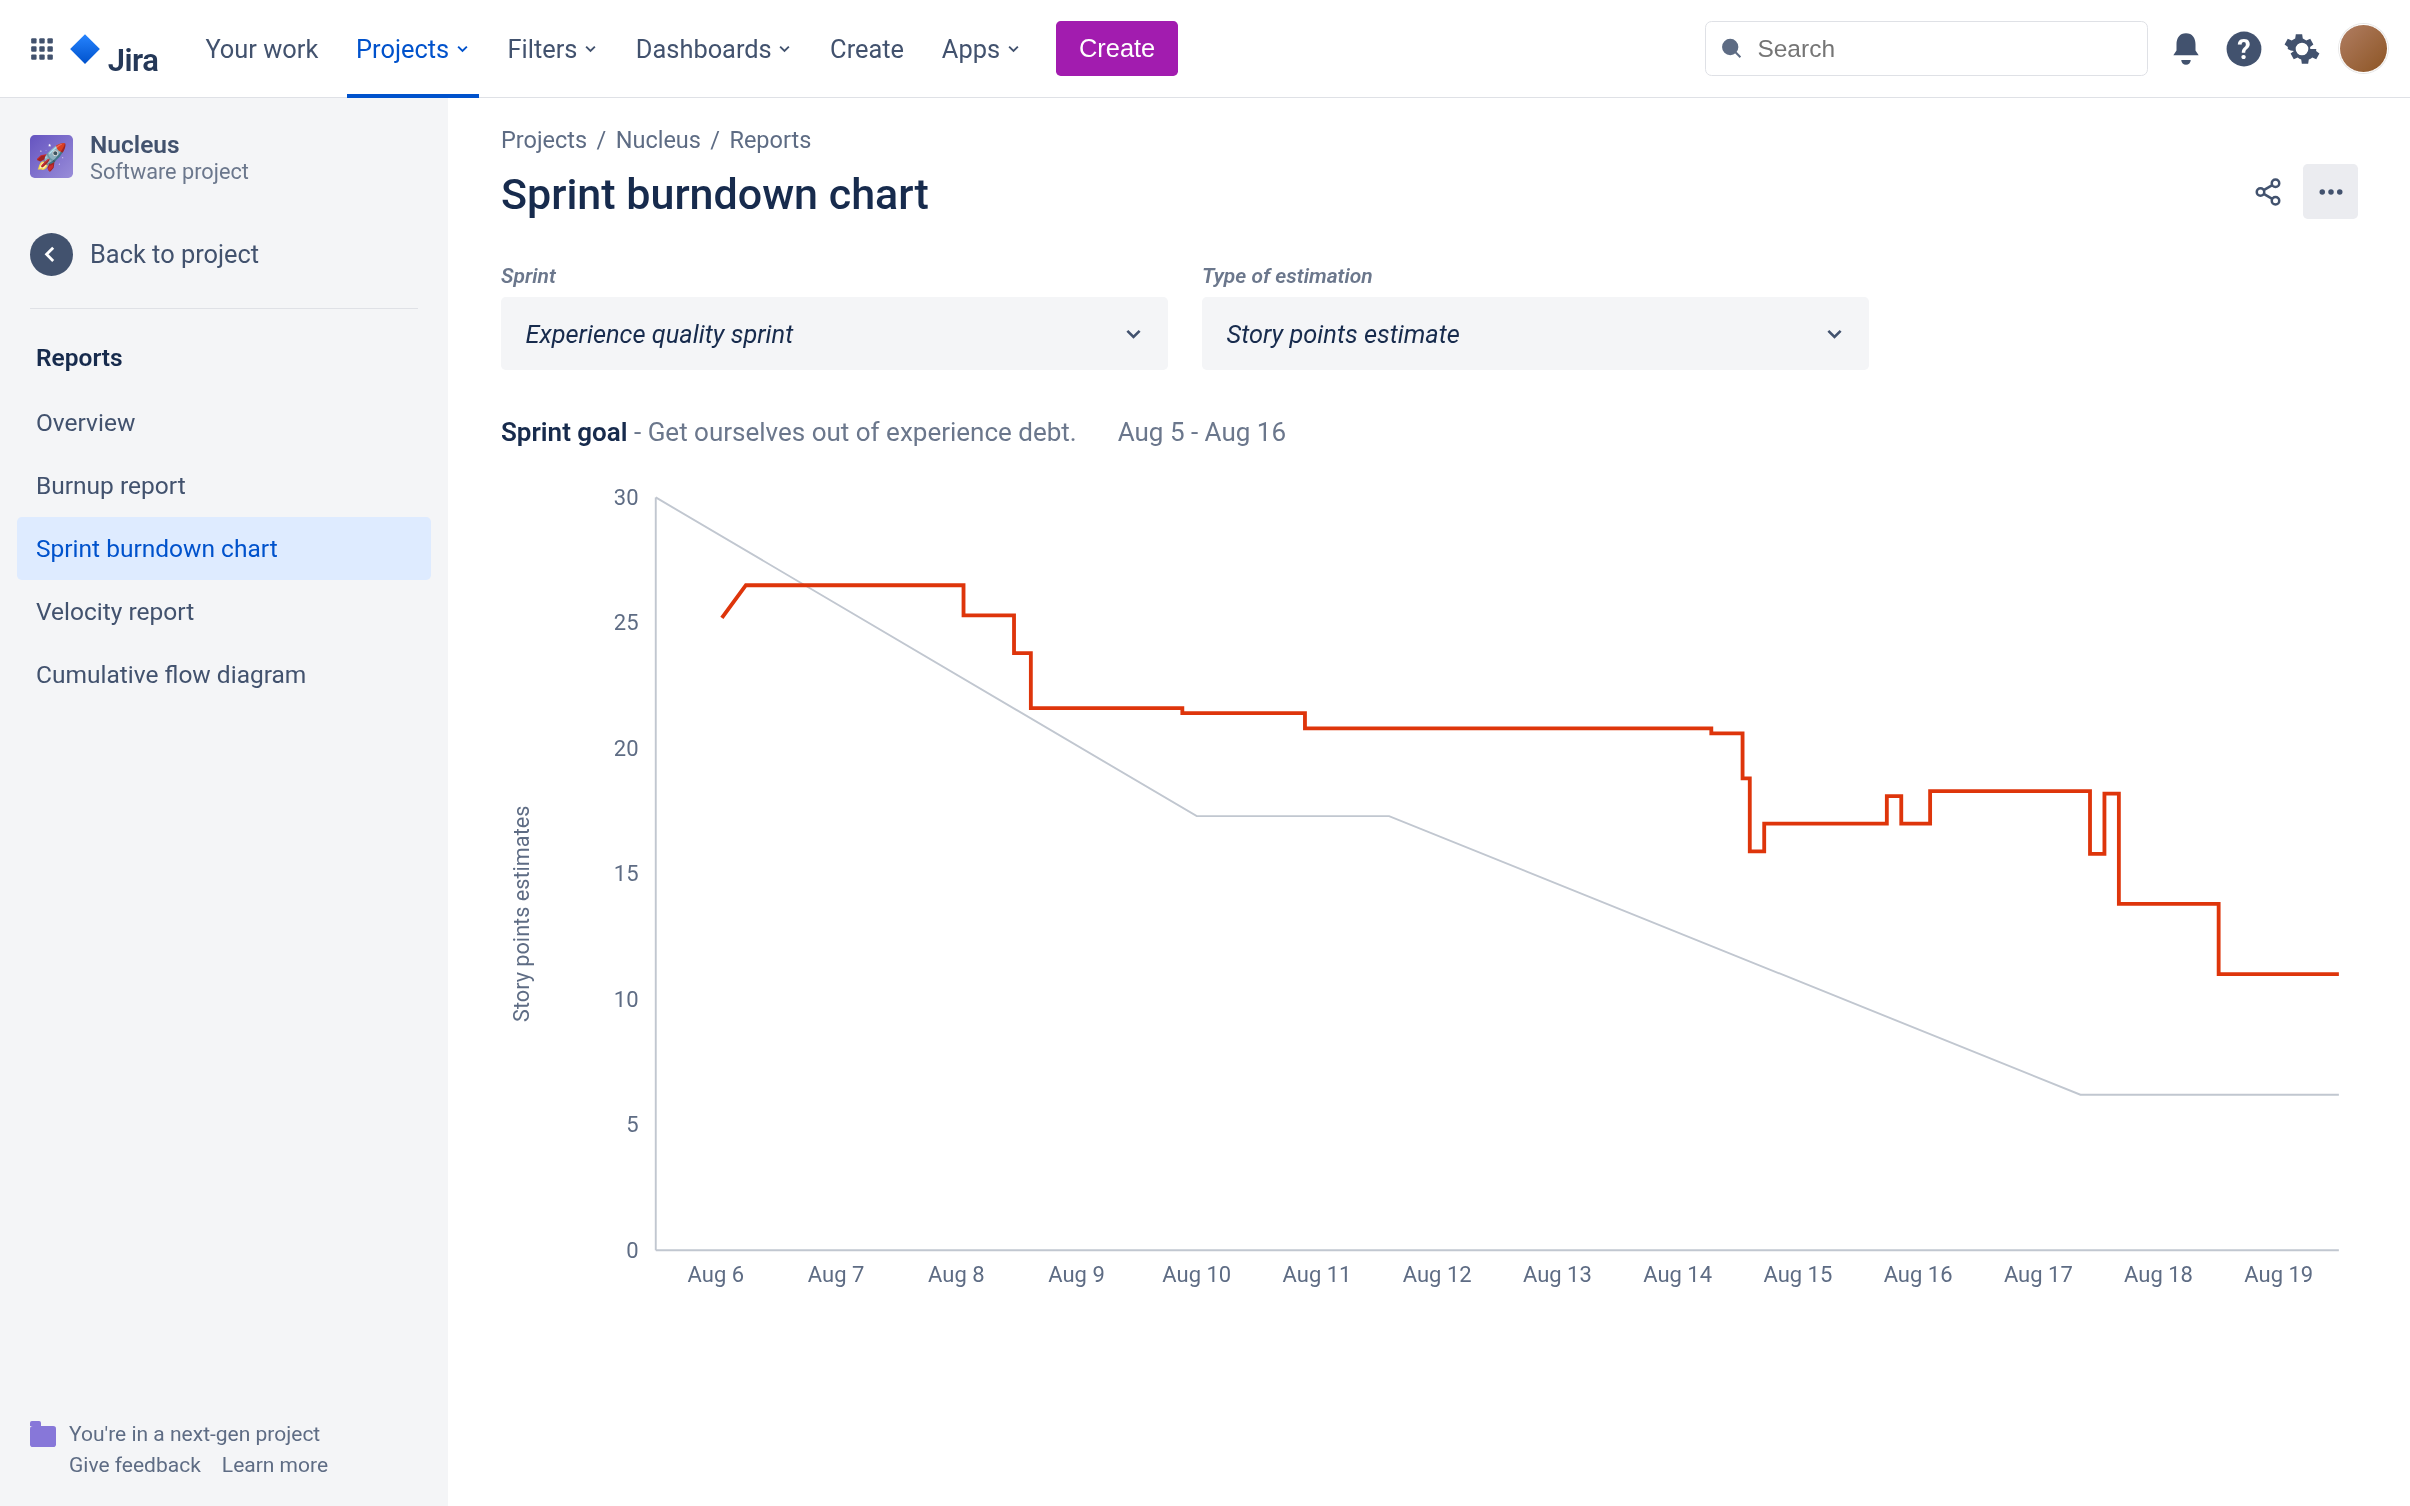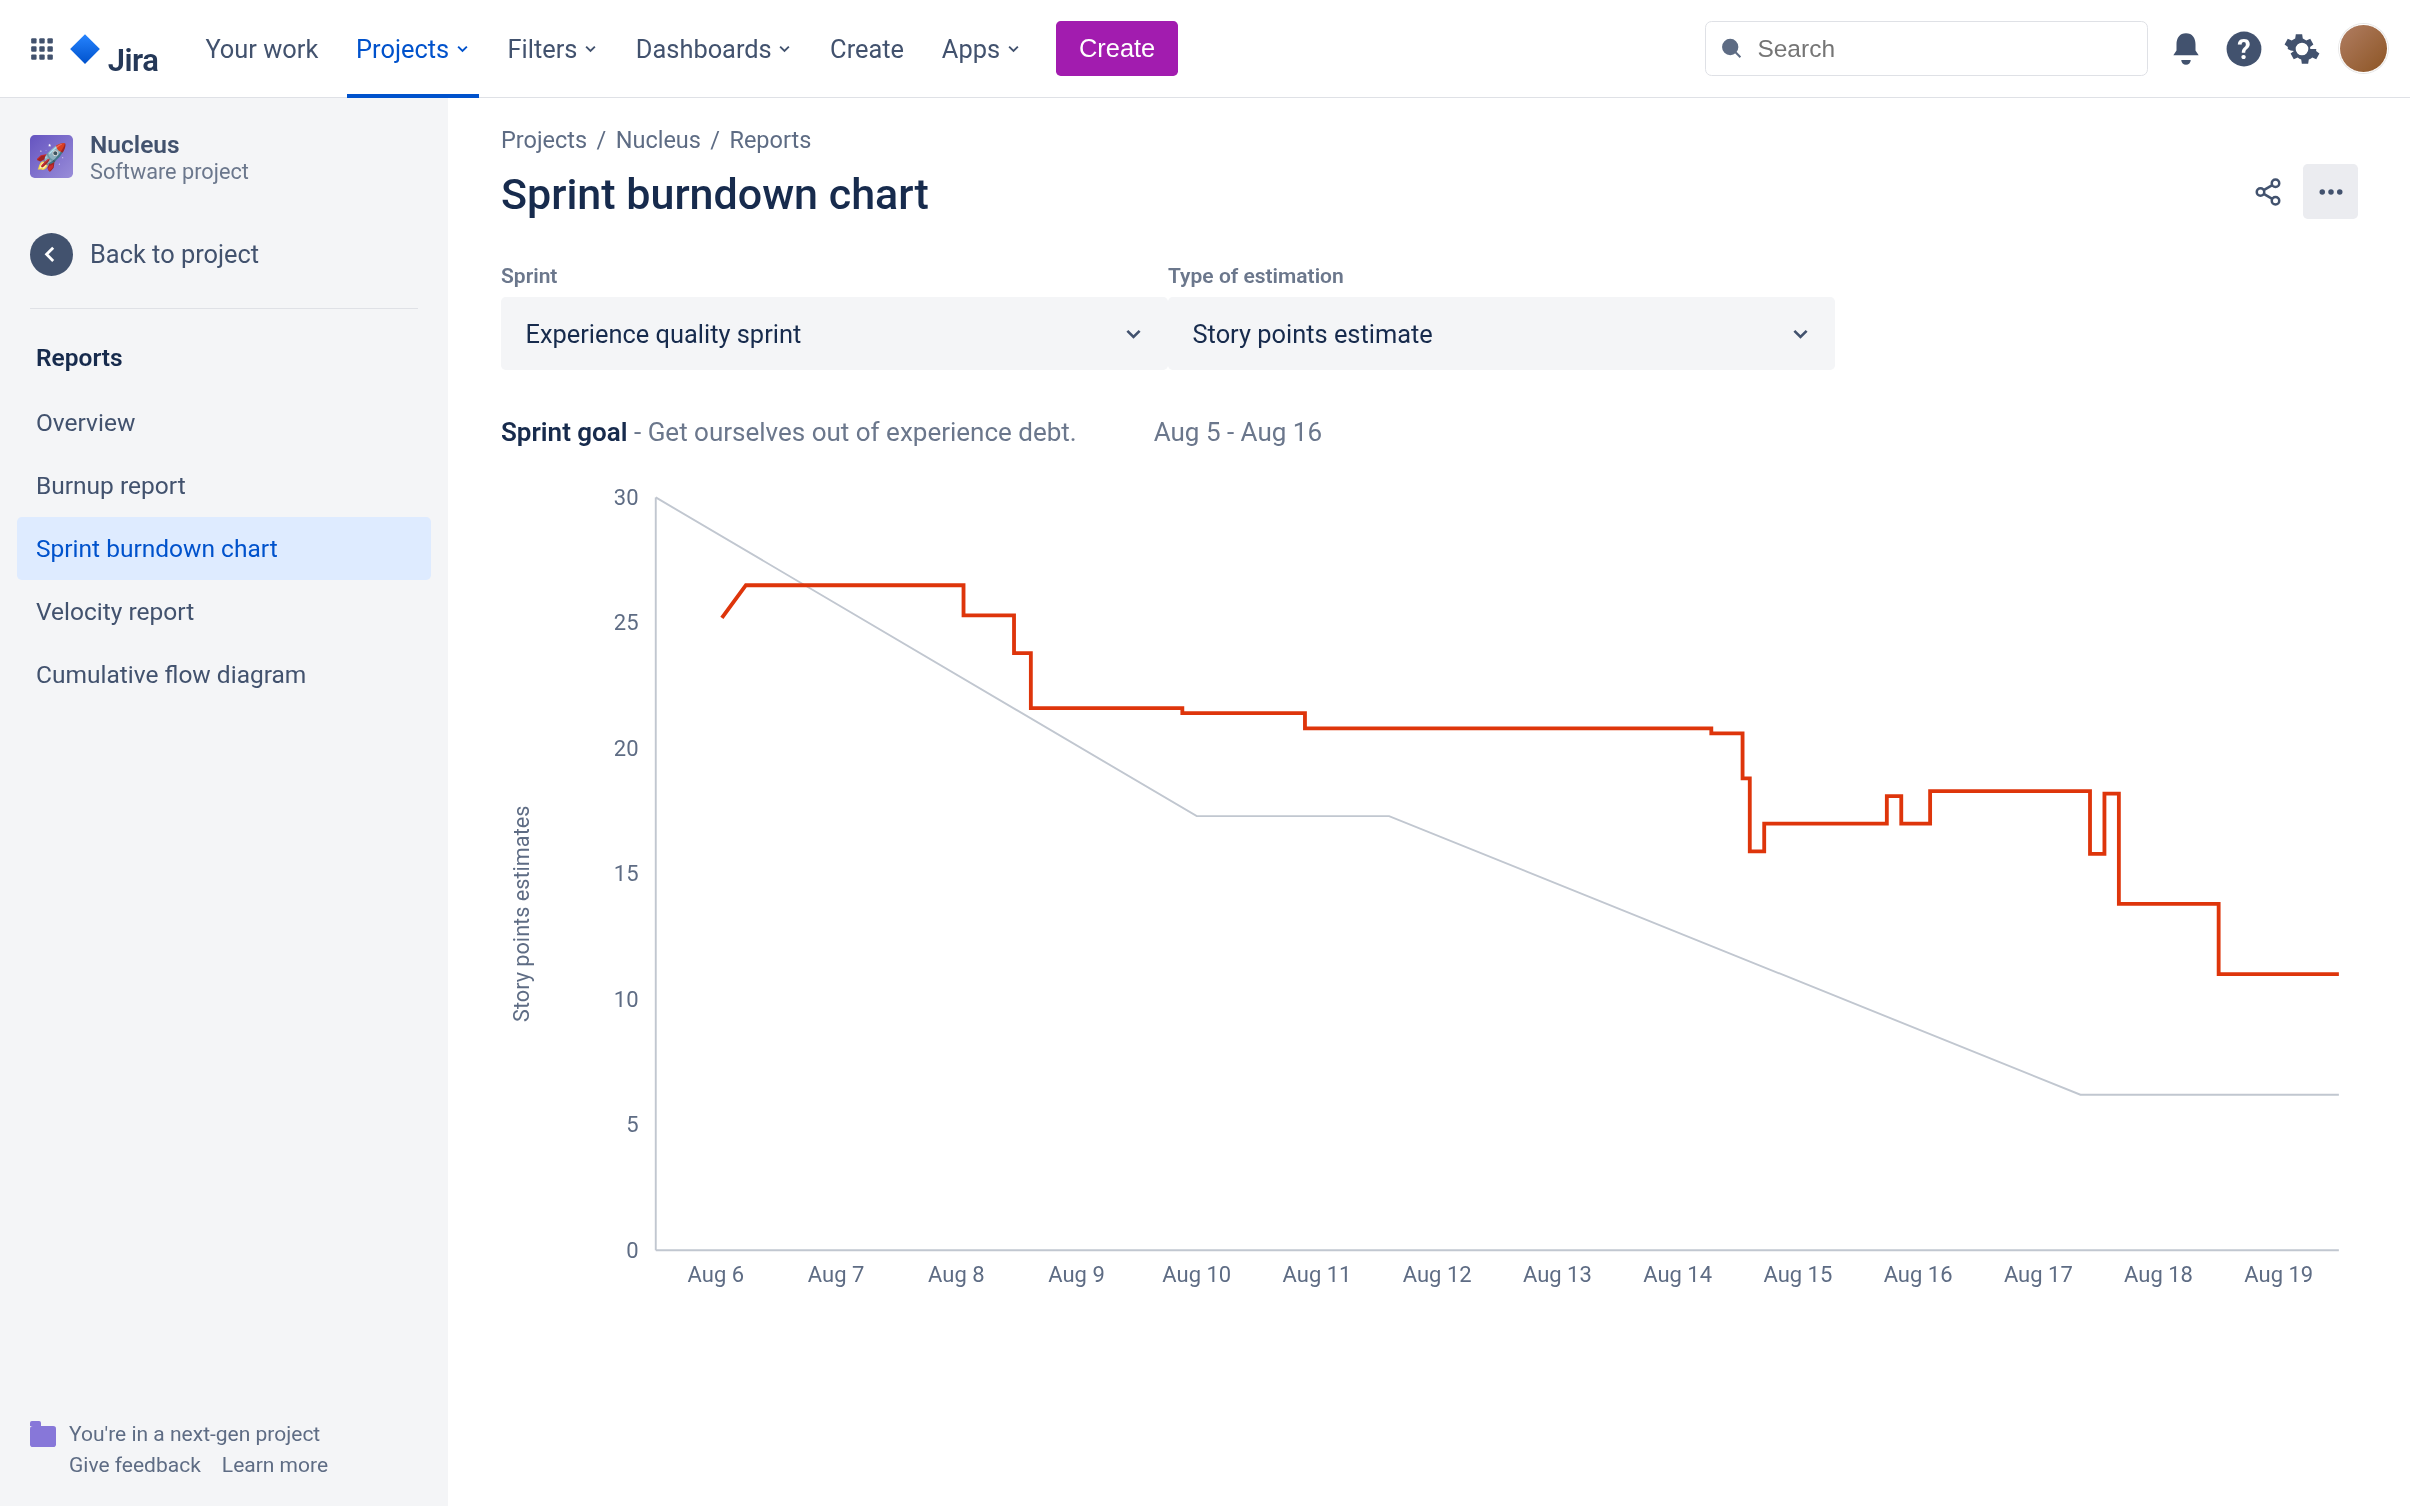--- a/index.html
+++ b/index.html
@@ -52,27 +52,27 @@
 
 
 .content { flex:1; padding:28px 53px; overflow:hidden; }
 .crumb-row { display:flex; justify-content:space-between; align-items:flex-start; }
 .crumbs { font-size:23.5px; color:#5E6C84; display:flex; gap:9.4px; }
 .crumbs span { cursor:pointer; }
 .crumb-actions { display:flex; gap:7.5px; align-items:center; margin-top:38px; }
 .ca-btn { width:55px; height:55px; display:flex; align-items:center; justify-content:center; border-radius:4.7px; cursor:pointer; }
 .ca-btn:hover, .ca-btn.bg { background:#EBECF0; }
 .page-title { font-size:43px; font-weight:500; color:#172B4D; margin-top:15px; }
-.filter-row { display:flex; margin-top:45px; }
+.filter-row { display:flex; gap:34px; margin-top:45px;font-style:italic; }
 .filter-group { display:flex; flex-direction:column; gap:9.4px; }
 .filter-label { font-size:21px; font-weight:600; color:#6B778C; }
 .dropdown { width:667px; height:73px; background:#F4F5F7; border-radius:4.7px; display:flex; align-items:center; justify-content:space-between; padding:0 24.5px; cursor:pointer; }
 .dropdown span { font-size:25.4px; color:#172B4D; }
 .dropdown svg { width:21px; height:21px; }
-.goal-row { display:flex; gap:77px; margin-top:47px; font-size:26px; }
+.goal-row { display:flex; gap:41px; margin-top:47px; font-size:26px; }
 .goal-label { font-weight:600; color:#172B4D; }
 .goal-text, .goal-dates { color:#6B778C; }
 
 
 .chart-wrap { margin-top:41px; display:flex; }
 .y-title { writing-mode:vertical-rl; transform:rotate(180deg); font-size:21.7px; color:#5E6C84; text-align:center; padding:0 7.5px; }
 .chart-inner { flex:1; position:relative; }
 .chart-svg { width:100%; height:847px; }
 .axis-line { stroke:#C1C7D0; stroke-width:2; }
 .guide { stroke:#C1C7D0; stroke-width:2; fill:none; }

